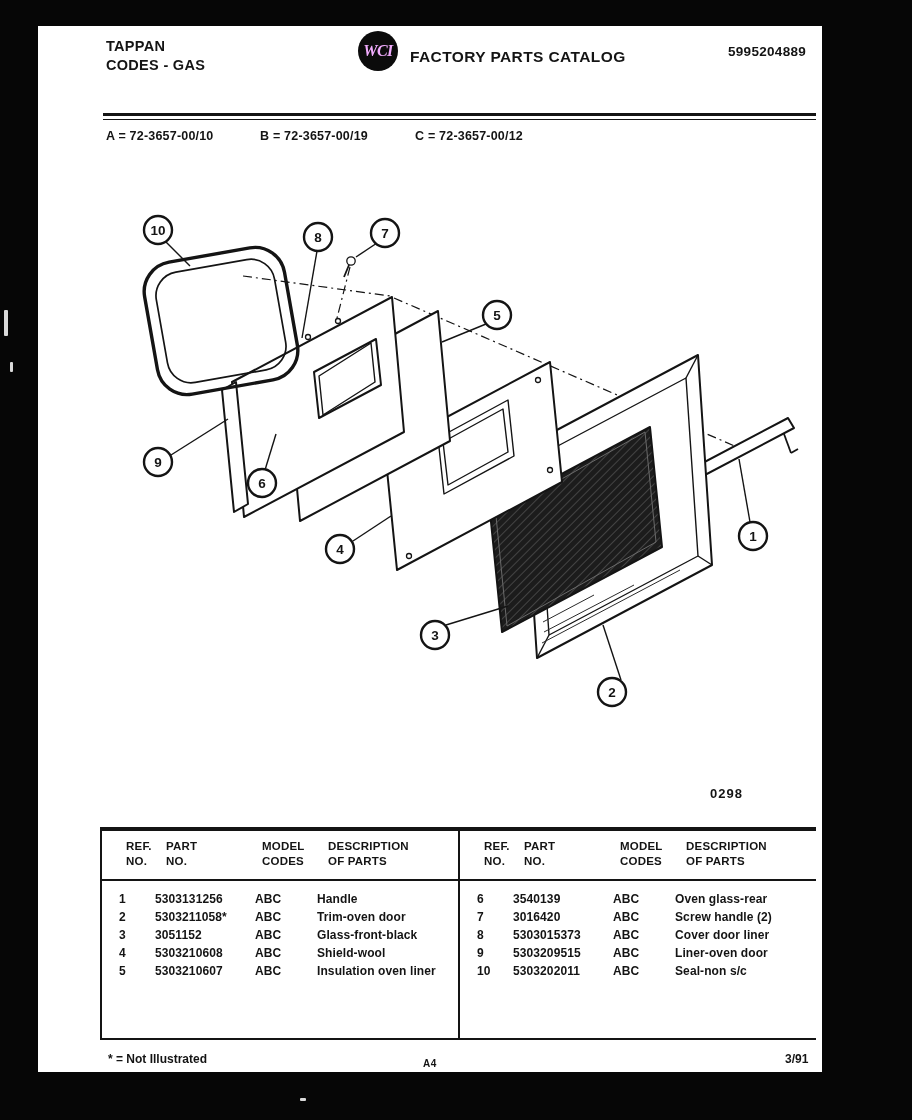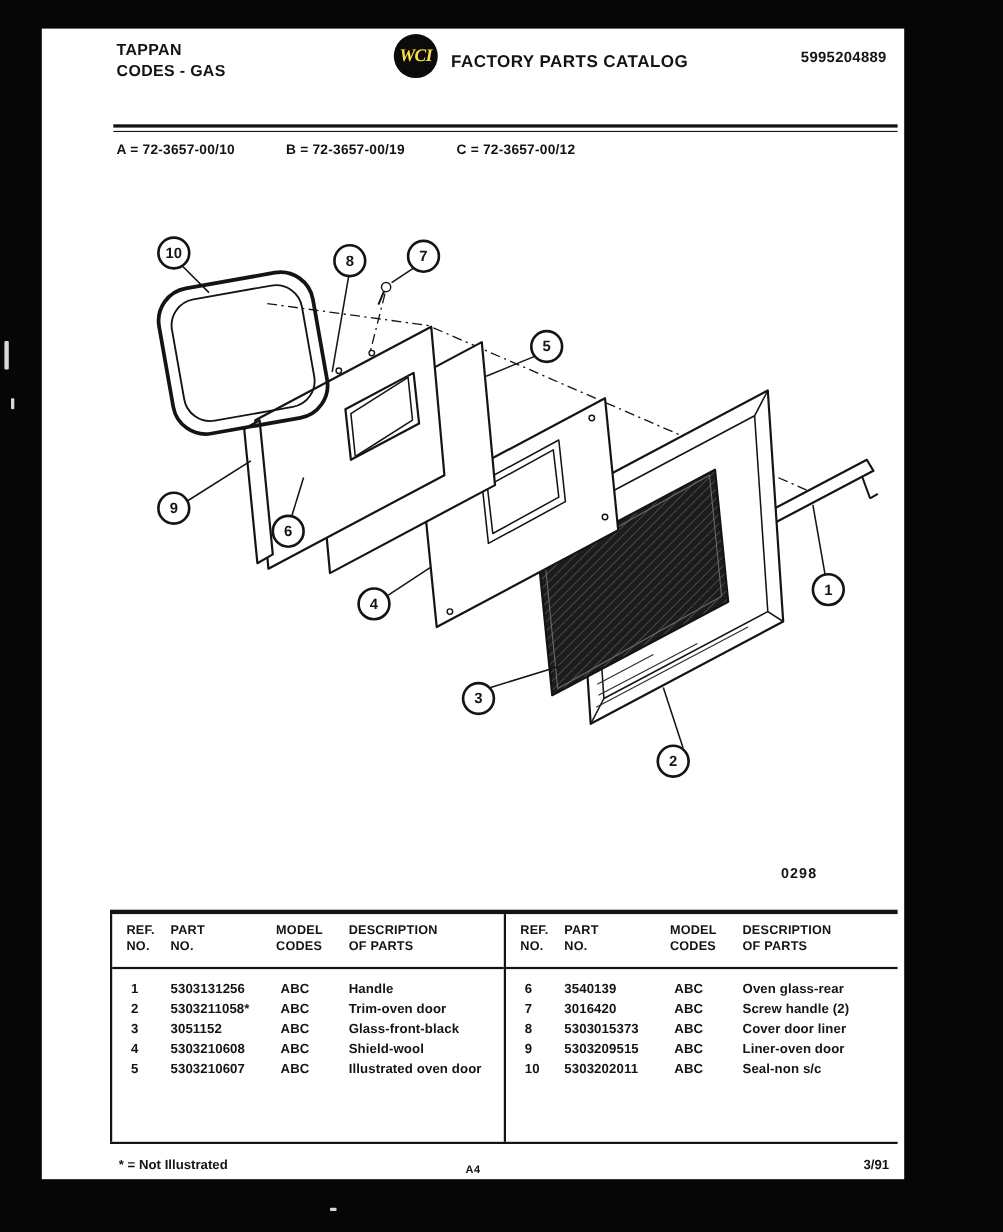--- a/index.html
+++ b/index.html
@@ -7,21 +7,21 @@
   html,body { margin:0; padding:0; background:#000; }
   .scan { position:relative; width:912px; height:1120px; background:#060606; overflow:hidden;
           font-family:"Liberation Sans", sans-serif; }
   .paper { position:absolute; left:38px; top:26px; width:784px; height:1046px;
            background:#ffffff; color:#141414; }
   .abs { position:absolute; }
 
   
   .brand { left:68px; top:11px; font-size:14.5px; font-weight:700; line-height:1.3; letter-spacing:.3px; }
   .logo  { left:320px; top:5px; width:40px; height:40px; border-radius:50%; background:#0b0b0b;
-           color:#fde047; display:flex; align-items:center; justify-content:center;
+           color:#f0abfc; display:flex; align-items:center; justify-content:center;
            font-family:"Liberation Serif", serif; font-style:italic; font-weight:700;
            font-size:16px; letter-spacing:-0.5px; }
   .catalog-title { left:372px; top:22px; font-size:15.5px; font-weight:700; letter-spacing:.4px; }
   .pub-number    { left:690px; top:18px; font-size:13.5px; font-weight:700; letter-spacing:.3px; }
   .rule { left:65px; top:87px; width:713px; height:7px;
           border-top:3px solid #141414; border-bottom:1px solid #141414; }
   .model-codes span { position:absolute; top:0; font-size:12.5px; font-weight:700; letter-spacing:.2px; }
   .model-codes { left:0; top:103px; width:100%; height:16px; }
   .mc-a { left:68px; } .mc-b { left:222px; } .mc-c { left:377px; }
 
@@ -39,21 +39,21 @@
   .axis      { stroke:#141414; stroke-width:1.2; stroke-dasharray:9 4 2 4; fill:none; }
   .callout circle { fill:#fff; stroke:#141414; stroke-width:2.4; }
   .callout text   { font-size:13.5px; font-weight:700; fill:#141414;
                     text-anchor:middle; dominant-baseline:central; }
   .figcode { font-size:13px; font-weight:700; fill:#141414; letter-spacing:1px; }
 
   
   .parts-table { left:62px; top:801px; width:716px; height:213px; display:flex;
                  border-top:4px solid #141414; border-bottom:2px solid #141414; }
   .half { width:50%; height:100%; border-left:2px solid #141414; }
-  .thead { height:50px; border-bottom:2px solid #141414; padding:8px 0 0 13px;
+  .thead { height:50px; border-bottom:2px solid #141414; padding:8px 0 0 24px;
            display:grid; grid-template-columns:40px 96px 66px auto; }
   .hl { display:block; font-size:11.5px; font-weight:700; line-height:15px; letter-spacing:.2px; }
   .rows { padding:9px 0 0 13px; }
   .trow { display:grid; grid-template-columns:40px 96px 66px auto;
           line-height:18px; font-size:12px; font-weight:700; letter-spacing:.1px; }
   .c-ref   { padding-left:4px; }
   .c-codes { padding-left:4px; }
 
   
   .footnote  { left:70px;  top:1026px; font-size:12px; font-weight:700; }
@@ -272,21 +272,21 @@
           <div class="trow">
             <span class="c-ref">4</span>
             <span class="c-part">5303210608</span>
             <span class="c-codes">ABC</span>
             <span class="c-desc">Shield-wool</span>
           </div>
           <div class="trow">
             <span class="c-ref">5</span>
             <span class="c-part">5303210607</span>
             <span class="c-codes">ABC</span>
-            <span class="c-desc">Illustrated oven door</span>
+            <span class="c-desc">Insulation oven liner</span>
           </div>
         </div>
       </section>
 
       <section class="half">
         <div class="thead">
           <span class="hcell">
             <span class="hl">REF.</span>
             <span class="hl">NO.</span>
           </span>

